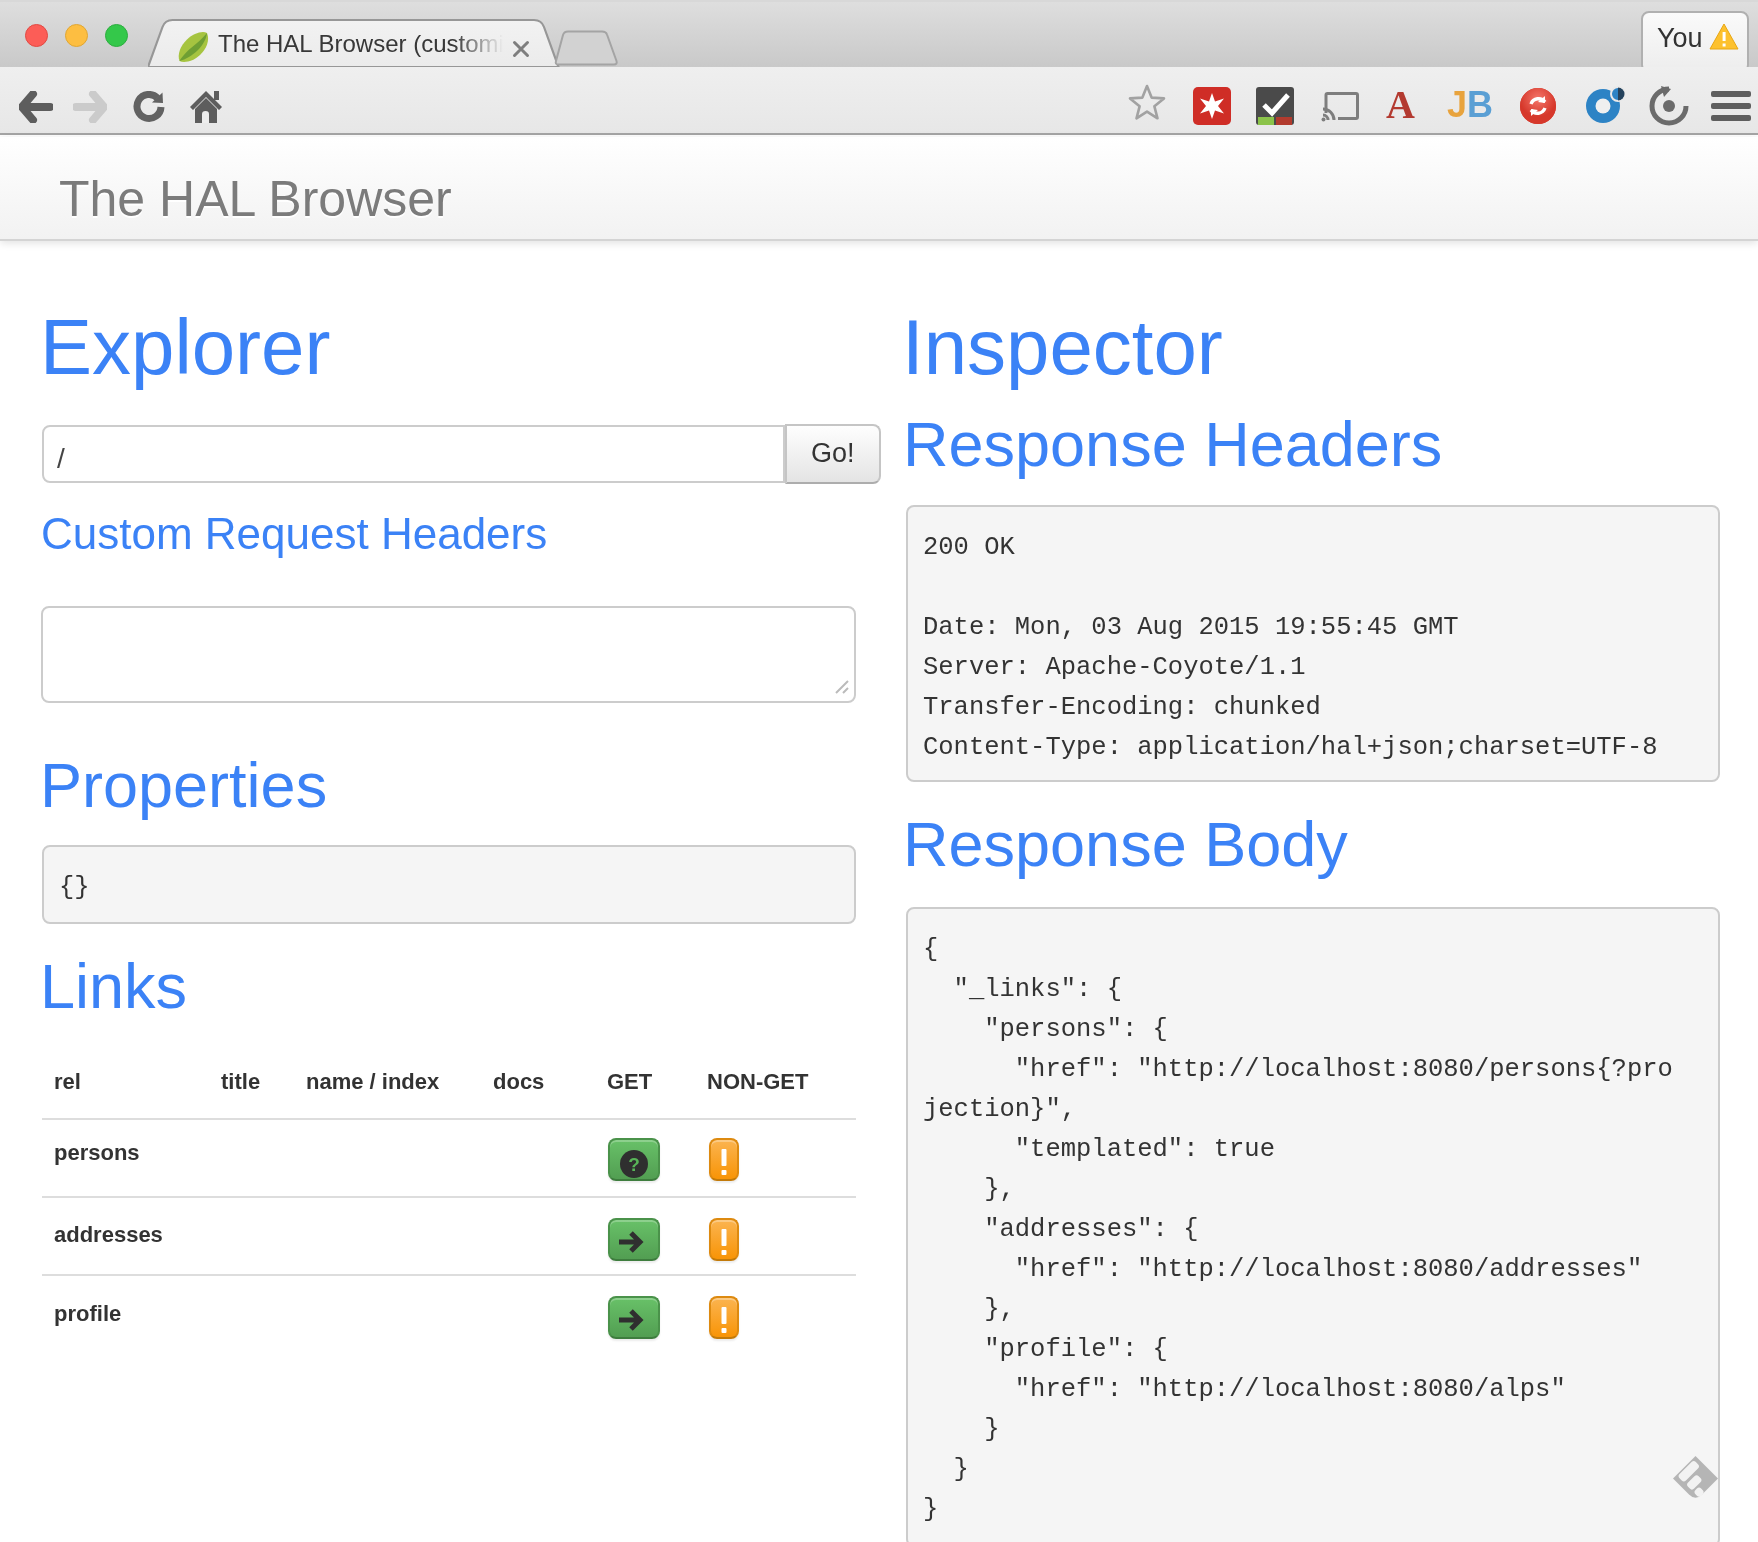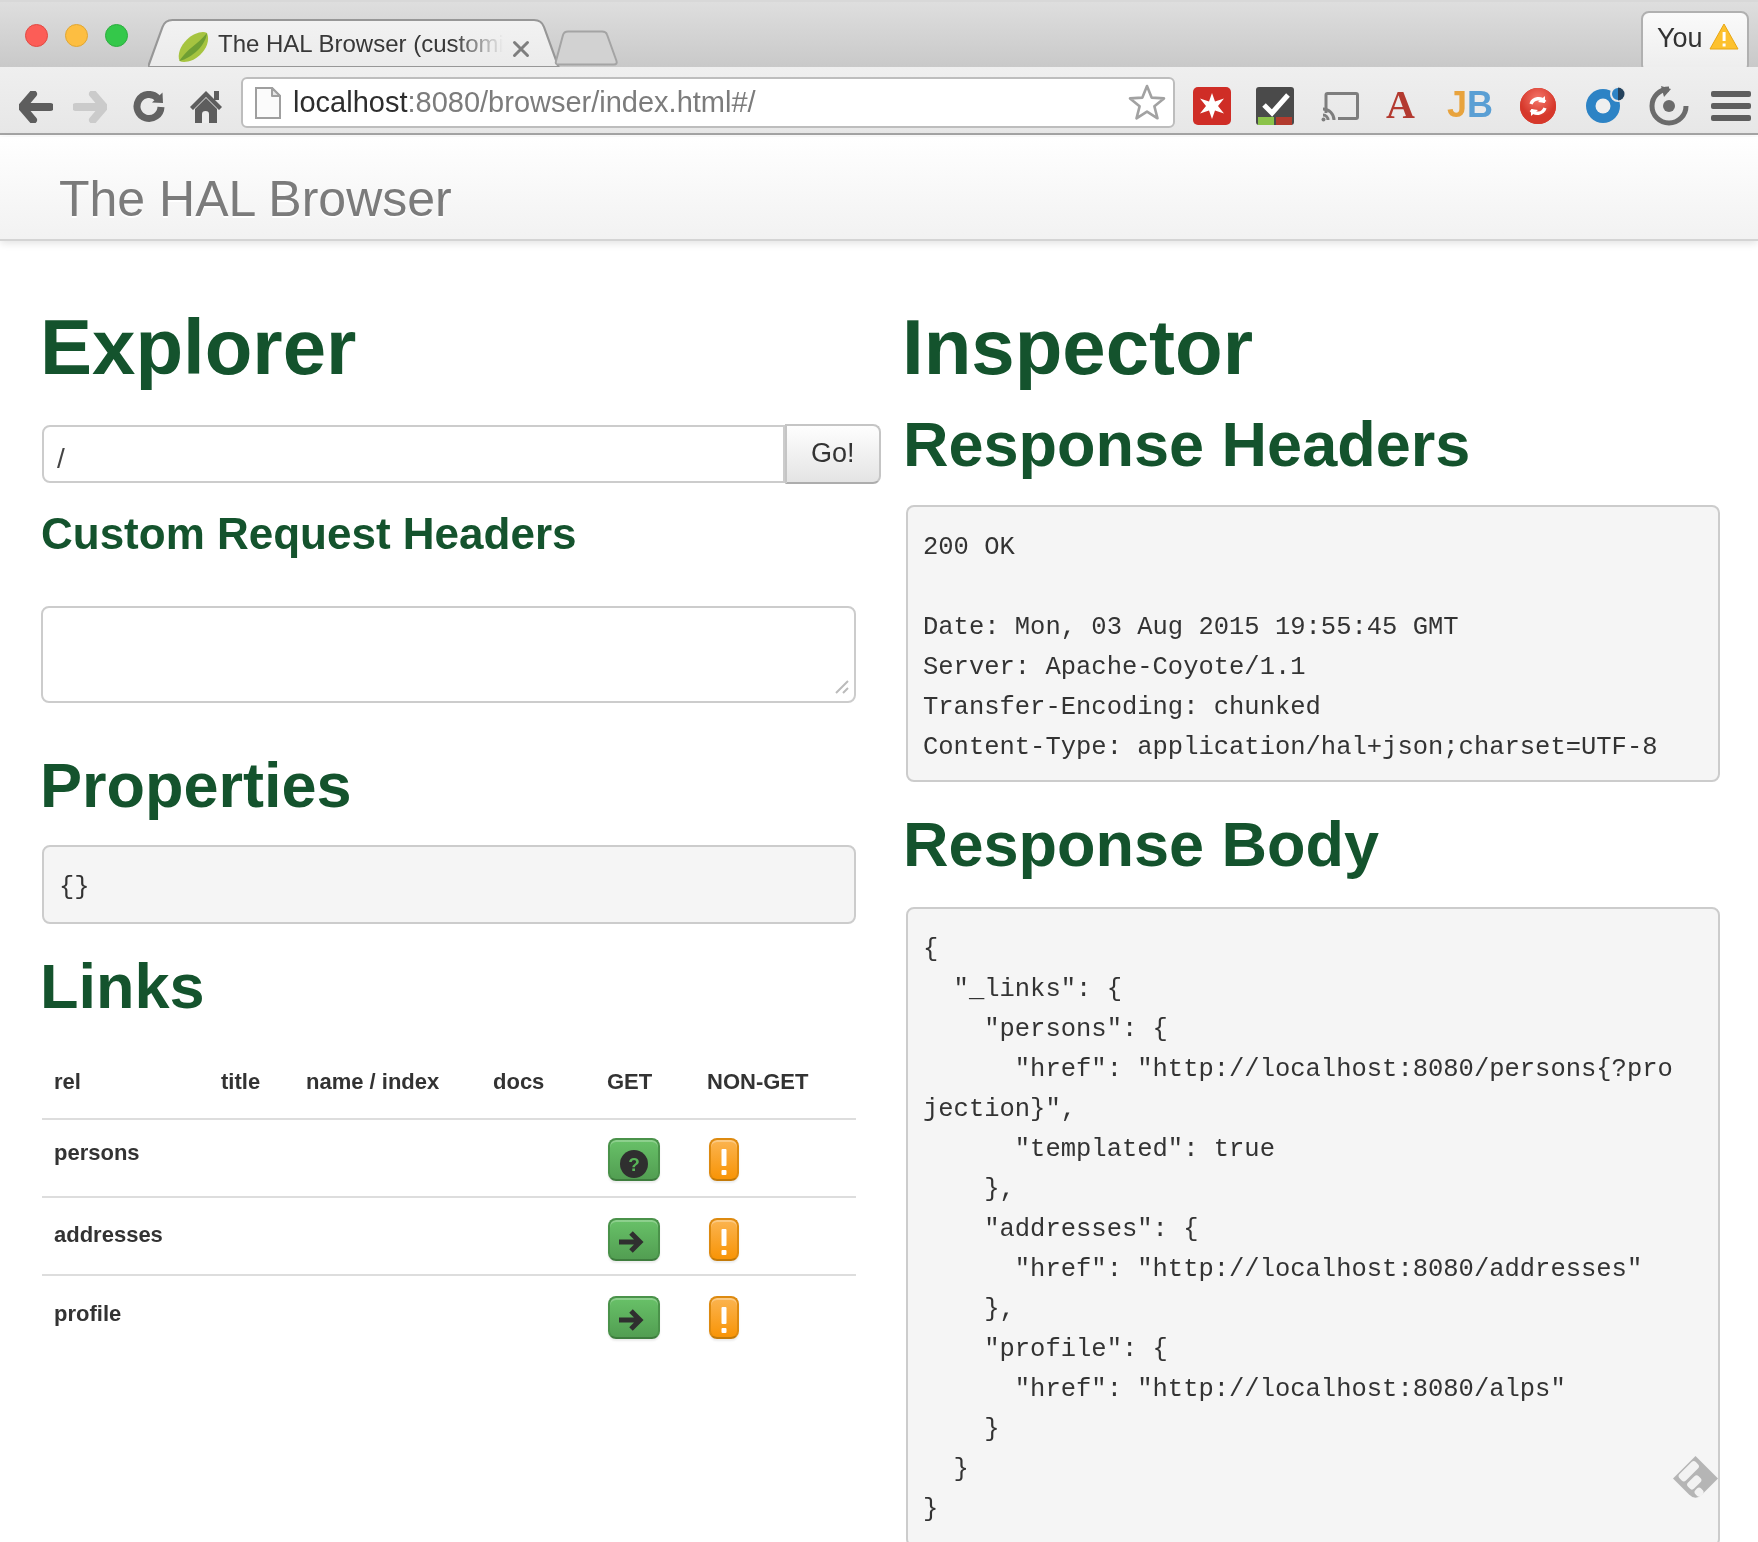--- a/index.html
+++ b/index.html
@@ -13,21 +13,21 @@
 #youbtn{left:1641px;top:11px;width:108px;height:62px;background:linear-gradient(#fafafa,#ededed);border:2px solid #b0b0b0;border-radius:8px}
 #youbtn span{position:absolute;left:14px;top:10px;font-size:27px;color:#333}
 #toolbar{left:0;top:67px;width:1758px;height:68px;background:linear-gradient(#efefef,#e7e7e7);border-bottom:2px solid #a5a5a5}
 #urlbar{left:241px;top:10px;width:934px;height:51px;background:#fff;border:2px solid #bdbdbd;border-radius:6px}
 #urltext{left:50px;top:7px;font-size:29px;color:#2d2d2d;white-space:nowrap}
 #urltext .gray{color:#7c7c7c}
 
 #page{left:0;top:137px;width:1758px;height:1405px;background:#fff}
 #navbar{left:0;top:0;width:1758px;height:104px;background:linear-gradient(#ffffff,#f2f2f2);border-bottom:2px solid #d4d4d4;box-shadow:0 2px 8px rgba(0,0,0,.12)}
 #brand{left:59px;top:33px;font-size:50px;color:#7b7b7b;text-shadow:0 2px 0 #fff}
-h1,h2{position:absolute;color:#14532d;font-weight:bold;white-space:nowrap;line-height:1}
+h1,h2{position:absolute;color:#3b82f6;font-weight:normal;white-space:nowrap;line-height:1}
 h1{font-size:78px}
 h2{font-size:63px}
 pre{position:absolute;font-family:"Liberation Mono",monospace;font-size:25.5px;line-height:40px;color:#333;background:#f5f5f5;border:2px solid #ccc;border-radius:8px;padding:21px 15px;white-space:pre}
 .ctl{position:absolute;background:#fff;border:2px solid #ccc;border-radius:8px}
 .btn{position:absolute;border-radius:8px}
 .btn-green{width:52px;height:43px;background:linear-gradient(#68c168,#529e52);border:2px solid #4a924a;border-bottom-color:#3e7d3e;box-shadow:inset 0 2px 0 rgba(255,255,255,.25),0 2px 2px rgba(0,0,0,.08)}
 .btn-orange{width:30px;height:43px;background:linear-gradient(#fbb450,#f89406);border:2px solid #dd8a10;border-bottom-color:#c27a0a;box-shadow:inset 0 2px 0 rgba(255,255,255,.3),0 2px 2px rgba(0,0,0,.08)}
 .tbl-b{position:absolute;font-weight:bold;font-size:22px;color:#333;white-space:nowrap}
 .hr{position:absolute;height:2px;background:#ddd;left:42px;width:814px}
 </style></head>
@@ -79,27 +79,20 @@
   <svg class="abs" style="left:133px;top:24px" width="32" height="32" viewBox="0 0 32 32">
         <path d="M24.5 7 A12 12 0 1 0 28 16" stroke="#626262" stroke-width="7" fill="none"></path>
         <path d="M29.5 1.5 L30 12 L19 11.5 Z" fill="#626262"></path>
       </svg>
   <svg class="abs" style="left:189px;top:22px" width="34" height="36" viewBox="0 0 34 36">
         <path d="M17 2 L33 18 L30 21 L17 8 L4 21 L1 18 Z" fill="#5d5d5d"></path>
         <path d="M6 20 L17 9 L28 20 L28 34 L6 34 Z" fill="#5d5d5d"></path>
         <rect x="25" y="2" width="5" height="9" fill="#5d5d5d"></rect>
         <path d="M13 34 L13 25 Q13 22 16.5 22 Q20 22 20 25 L20 34 Z" fill="#ededed"></path>
       </svg>
-  <div class="abs" id="urlbar">
-    <svg class="abs" style="left:12px;top:8px" width="26" height="32" viewBox="0 0 26 32">
-          <path d="M1 1 L17 1 L25 9 L25 31 L1 31 Z" fill="#fbfbfb" stroke="#9f9f9f" stroke-width="2"></path>
-          <path d="M17 1 L17 9 L25 9 Z" fill="#e6e6e6" stroke="#9f9f9f" stroke-width="2" stroke-linejoin="round"></path>
-        </svg>
-    <div class="abs" id="urltext">localhost<span class="gray">:8080/browser/index.html#/</span></div>
-  </div>
   <svg class="abs" style="left:1128px;top:16px" width="38" height="38" viewBox="0 0 38 38">
         <path d="M19 3 L23.6 14.6 L36 15.4 L26.4 23.3 L29.5 35.3 L19 28.6 L8.5 35.3 L11.6 23.3 L2 15.4 L14.4 14.6 Z" fill="none" stroke="#a2a2a2" stroke-width="2.6" stroke-linejoin="round"></path>
       </svg>
 
   <svg class="abs" style="left:1193px;top:20px" width="38" height="38" viewBox="0 0 38 38">
         <rect width="38" height="38" rx="5" fill="#cf2d26"></rect>
         <path d="M19 6 L22 14.5 L31 11.5 L25 19 L31 26.5 L22 23.5 L19 32 L16 23.5 L7 26.5 L13 19 L7 11.5 L16 14.5 Z" fill="#fff"></path>
       </svg>
   <svg class="abs" style="left:1256px;top:20px" width="38" height="38" viewBox="0 0 38 38">
         <rect width="38" height="38" rx="3" fill="#4a4a4a"></rect>

